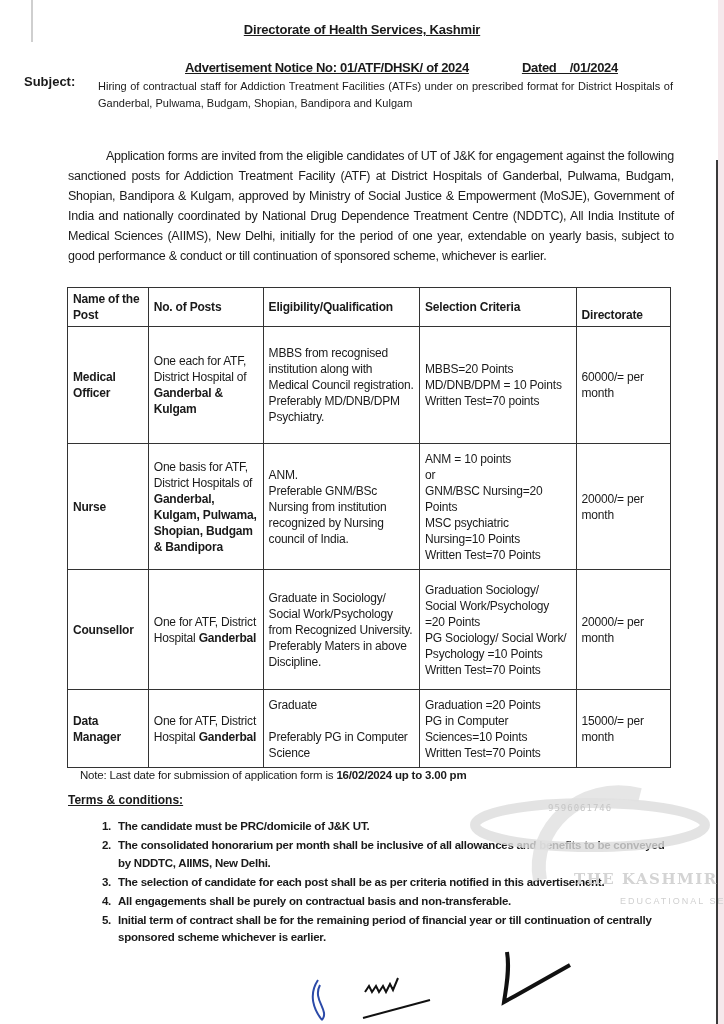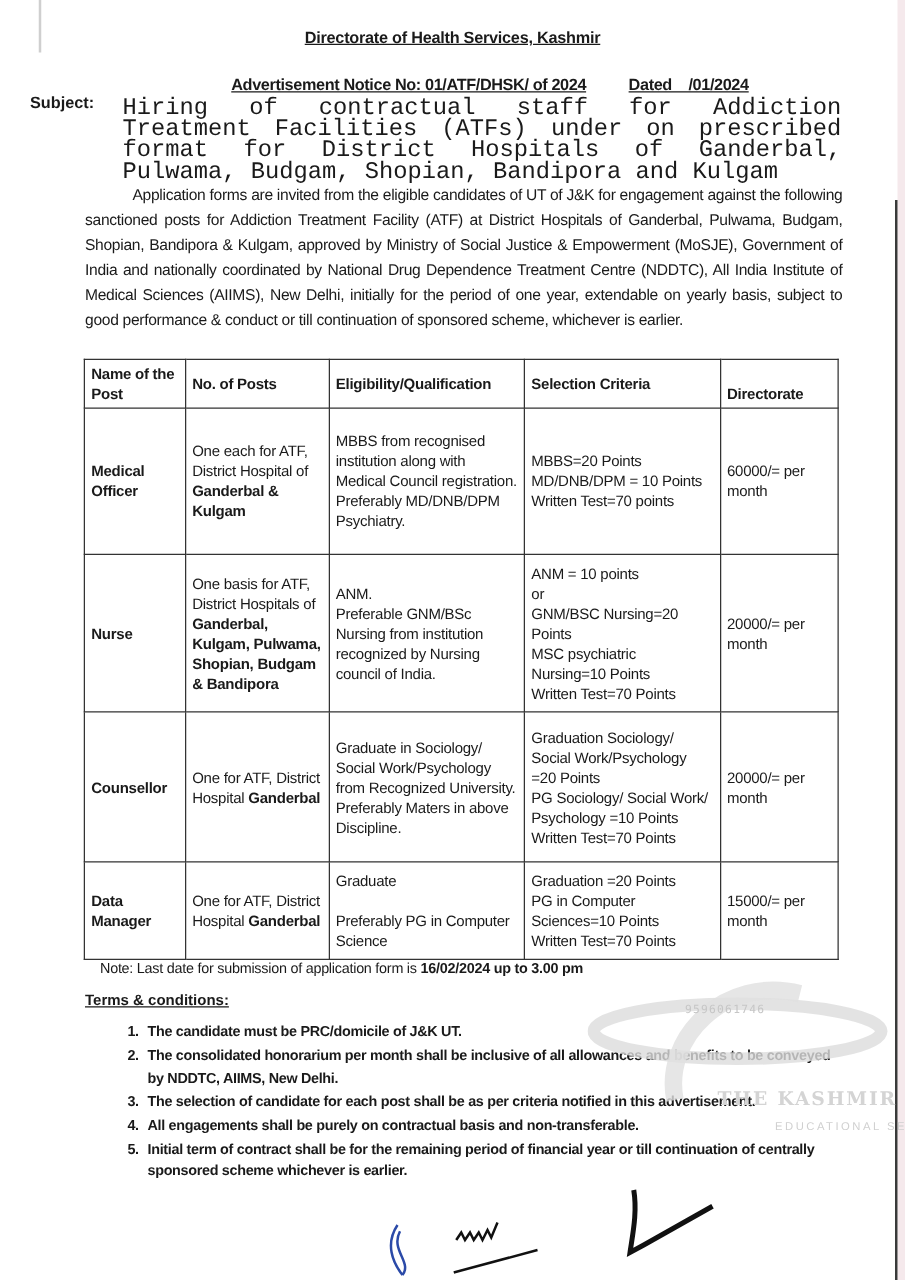--- a/index.html
+++ b/index.html
@@ -12,25 +12,25 @@
   .page-edge-right { position:absolute; left:716px; top:160px; width:2px; height:864px; background:#3a3a3a; }
   .page-tint { position:absolute; left:718px; top:0; width:6px; height:1024px; background:#f5e9ec; }
   .title {
     position:absolute; top:22px; left:0; width:724px; text-align:center;
     font-size:13px; font-weight:bold; text-decoration:underline; letter-spacing:-0.2px;
   }
   .notice {
     position:absolute; top:60px; left:185px; font-size:13px; font-weight:bold;
     text-decoration:underline; letter-spacing:-0.3px; white-space:nowrap;
   }
-  .notice .dated { margin-left:34px; }
+  .notice .dated { margin-left:53px; }
   .subject-label { position:absolute; top:74px; left:24px; font-size:13px; font-weight:bold; }
   .subject-text {
     position:absolute; top:78px; left:98px; width:575px;
-    font-family:Liberation Mono, monospace; font-size:19px; line-height:17px; text-align:justify;
+    font-family:Liberation Sans, sans-serif; font-size:11px; line-height:17px; text-align:justify;
   }
   .para {
     position:absolute; top:146px; left:68px; width:606px;
     font-size:12.5px; line-height:20px; text-align:justify; letter-spacing:-0.25px;
   }
   .para .indent { display:inline-block; width:38px; }
   table.posts {
     position:absolute; top:287px; left:67px; width:604px;
     border-collapse:collapse; font-size:12px; line-height:16px; letter-spacing:-0.2px;
   }

